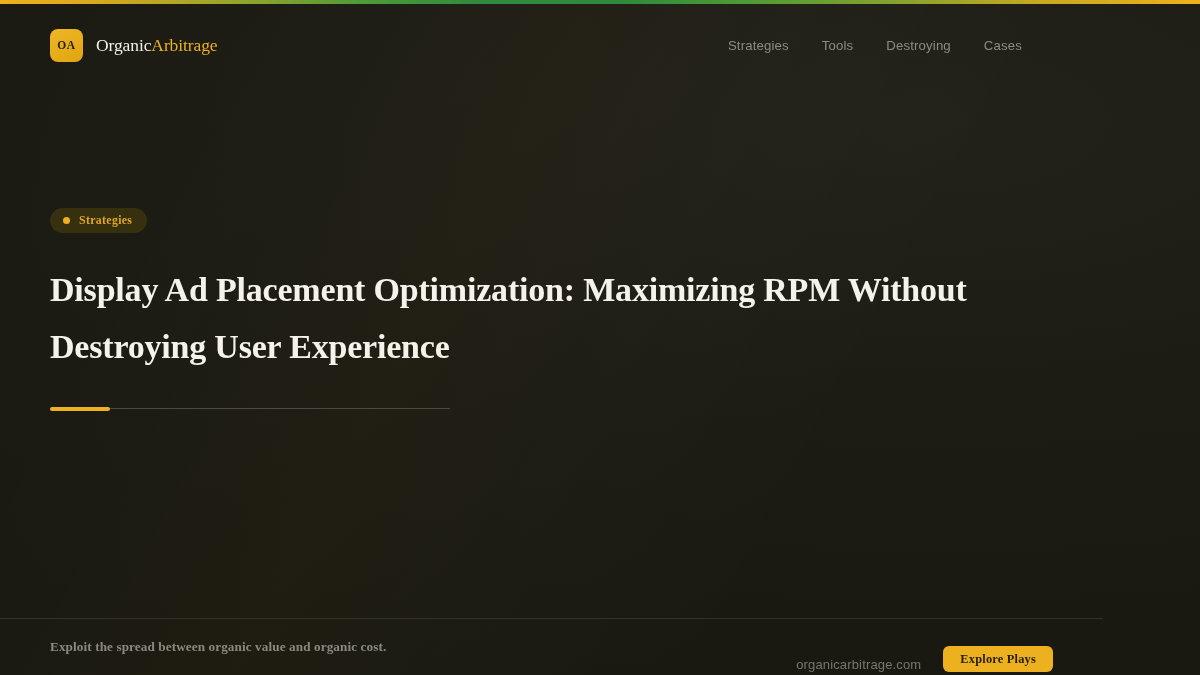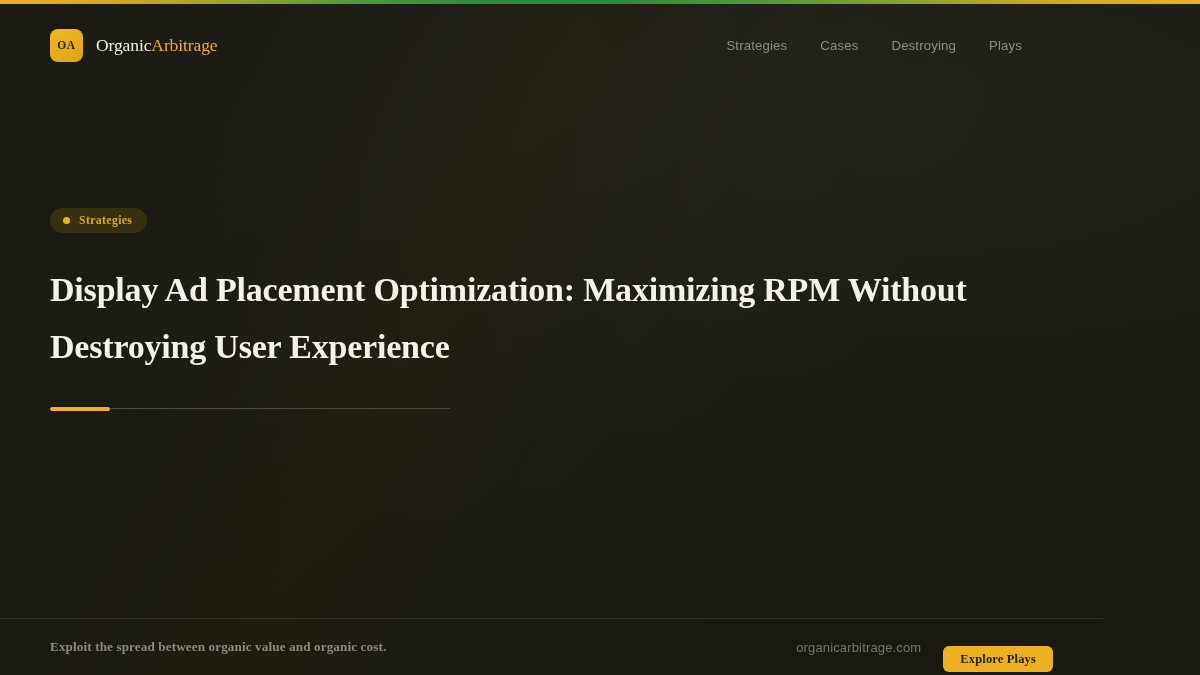--- a/index.html
+++ b/index.html
@@ -203,21 +203,21 @@
     font-family: "Liberation Serif", serif;
     font-weight: bold;
     font-size: 13.2px;
     color: #8a8980;
     letter-spacing: 0.1px;
     white-space: nowrap;
   }
 
   .footer-right {
     display: flex;
-    align-items: center;
+    align-items: flex-end;
     gap: 22px;
   }
 
   .footer-domain {
     font-size: 13px;
     color: #77766d;
     letter-spacing: 0.15px;
     white-space: nowrap;
   }
 
@@ -250,23 +250,23 @@
   <header class="site-header">
     <div class="brand">
       <div class="brand-mark">OA</div>
       <div class="brand-word">
         <span class="w1">Organic</span><span class="w2">Arbitrage</span>
       </div>
     </div>
 
     <nav class="main-nav">
       <a class="nav-link">Strategies</a>
+      <a class="nav-link">Tools</a>
+      <a class="nav-link">Destroying</a>
       <a class="nav-link">Cases</a>
-      <a class="nav-link">Destroying</a>
-      <a class="nav-link">Plays</a>
     </nav>
   </header>
 
   <section class="hero">
     <div class="hero-inner">
 
       <div class="eyebrow-badge">
         <span class="badge-dot"></span>
         <span class="badge-label">Strategies</span>
       </div>

